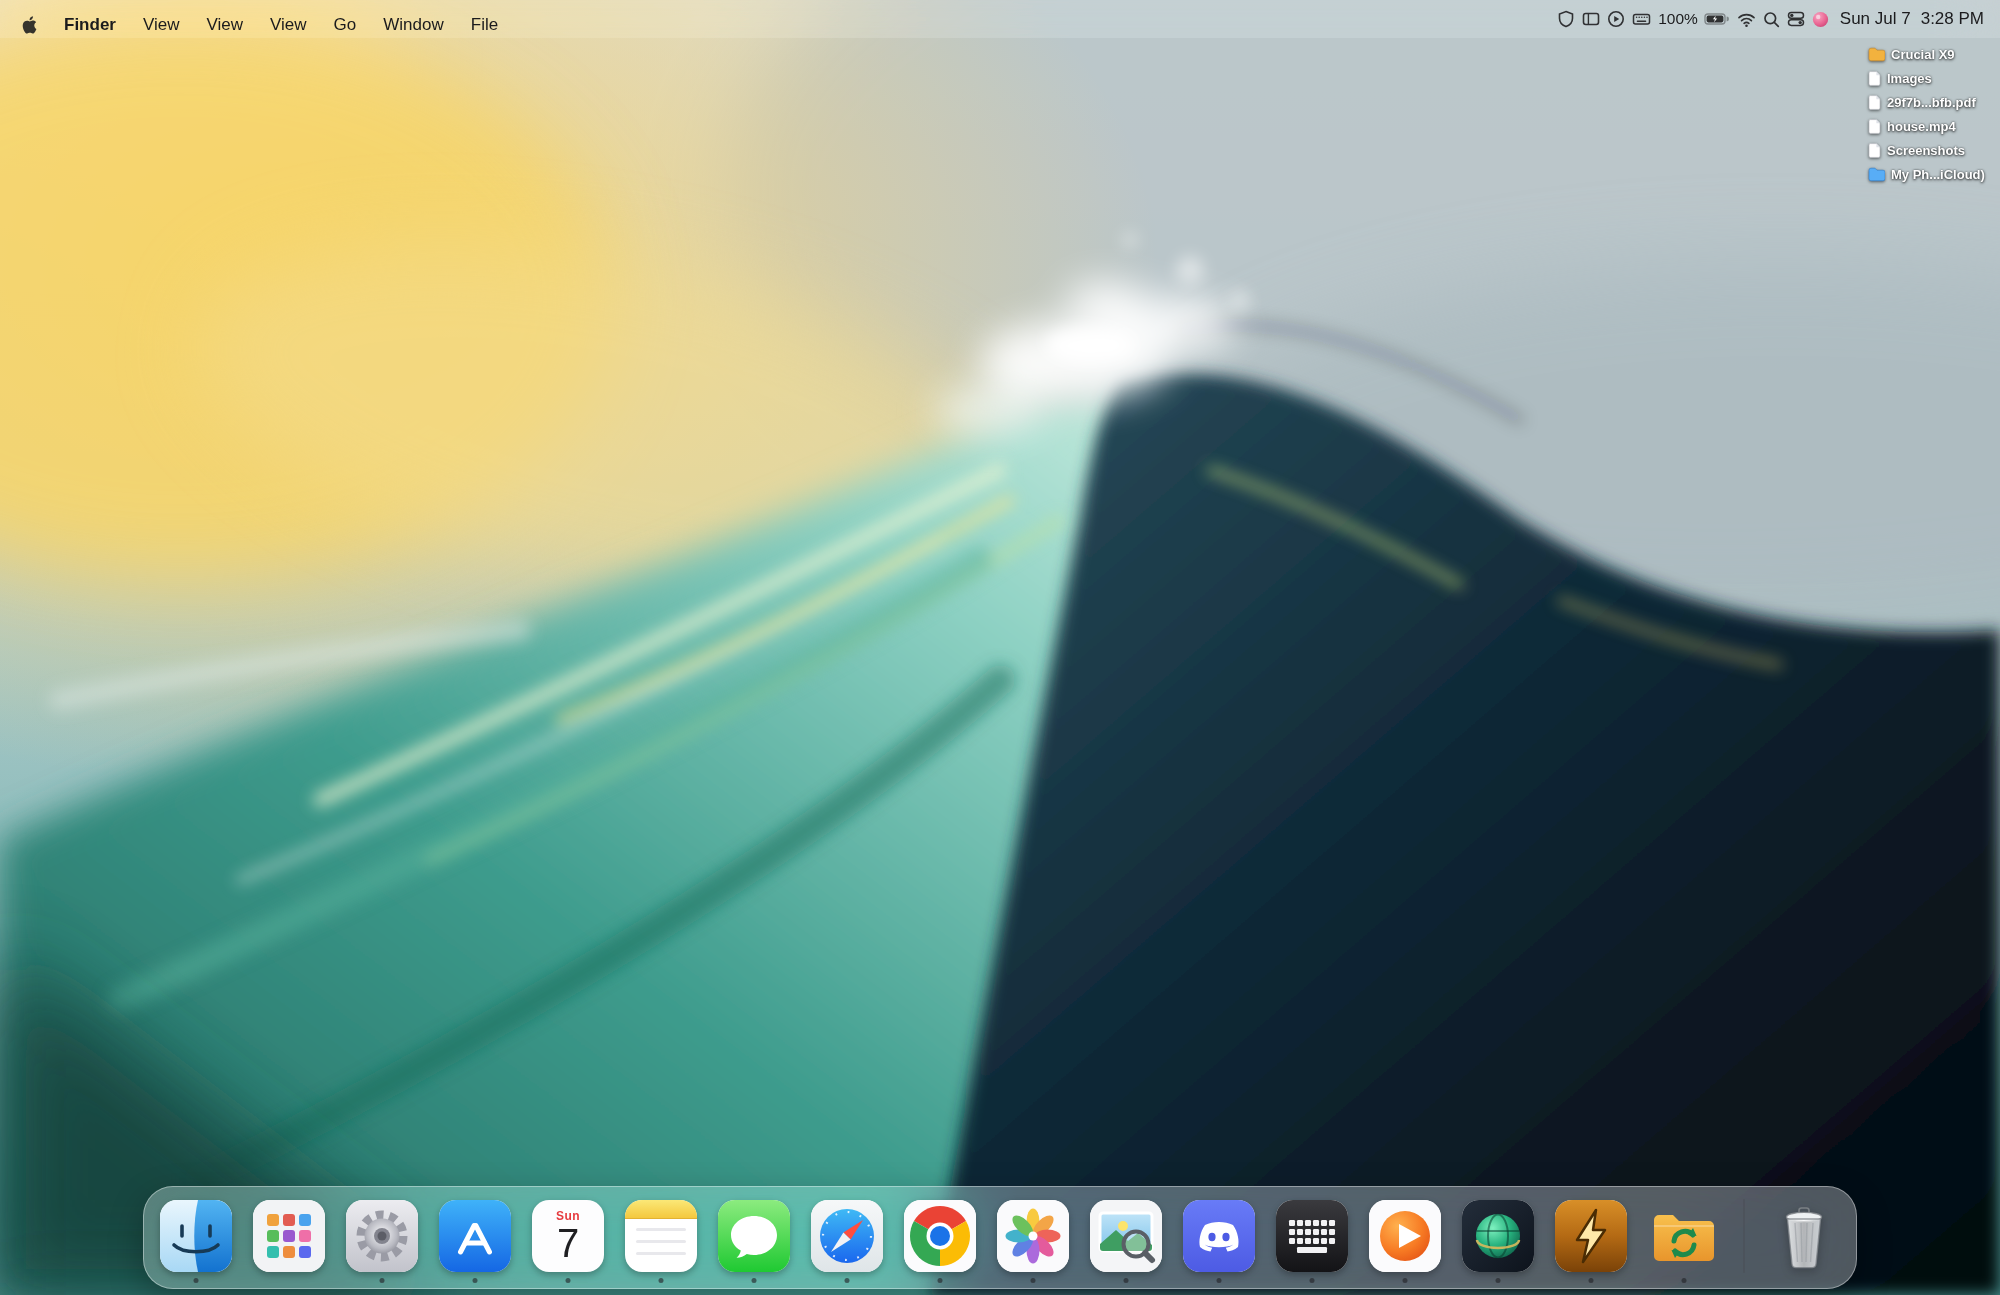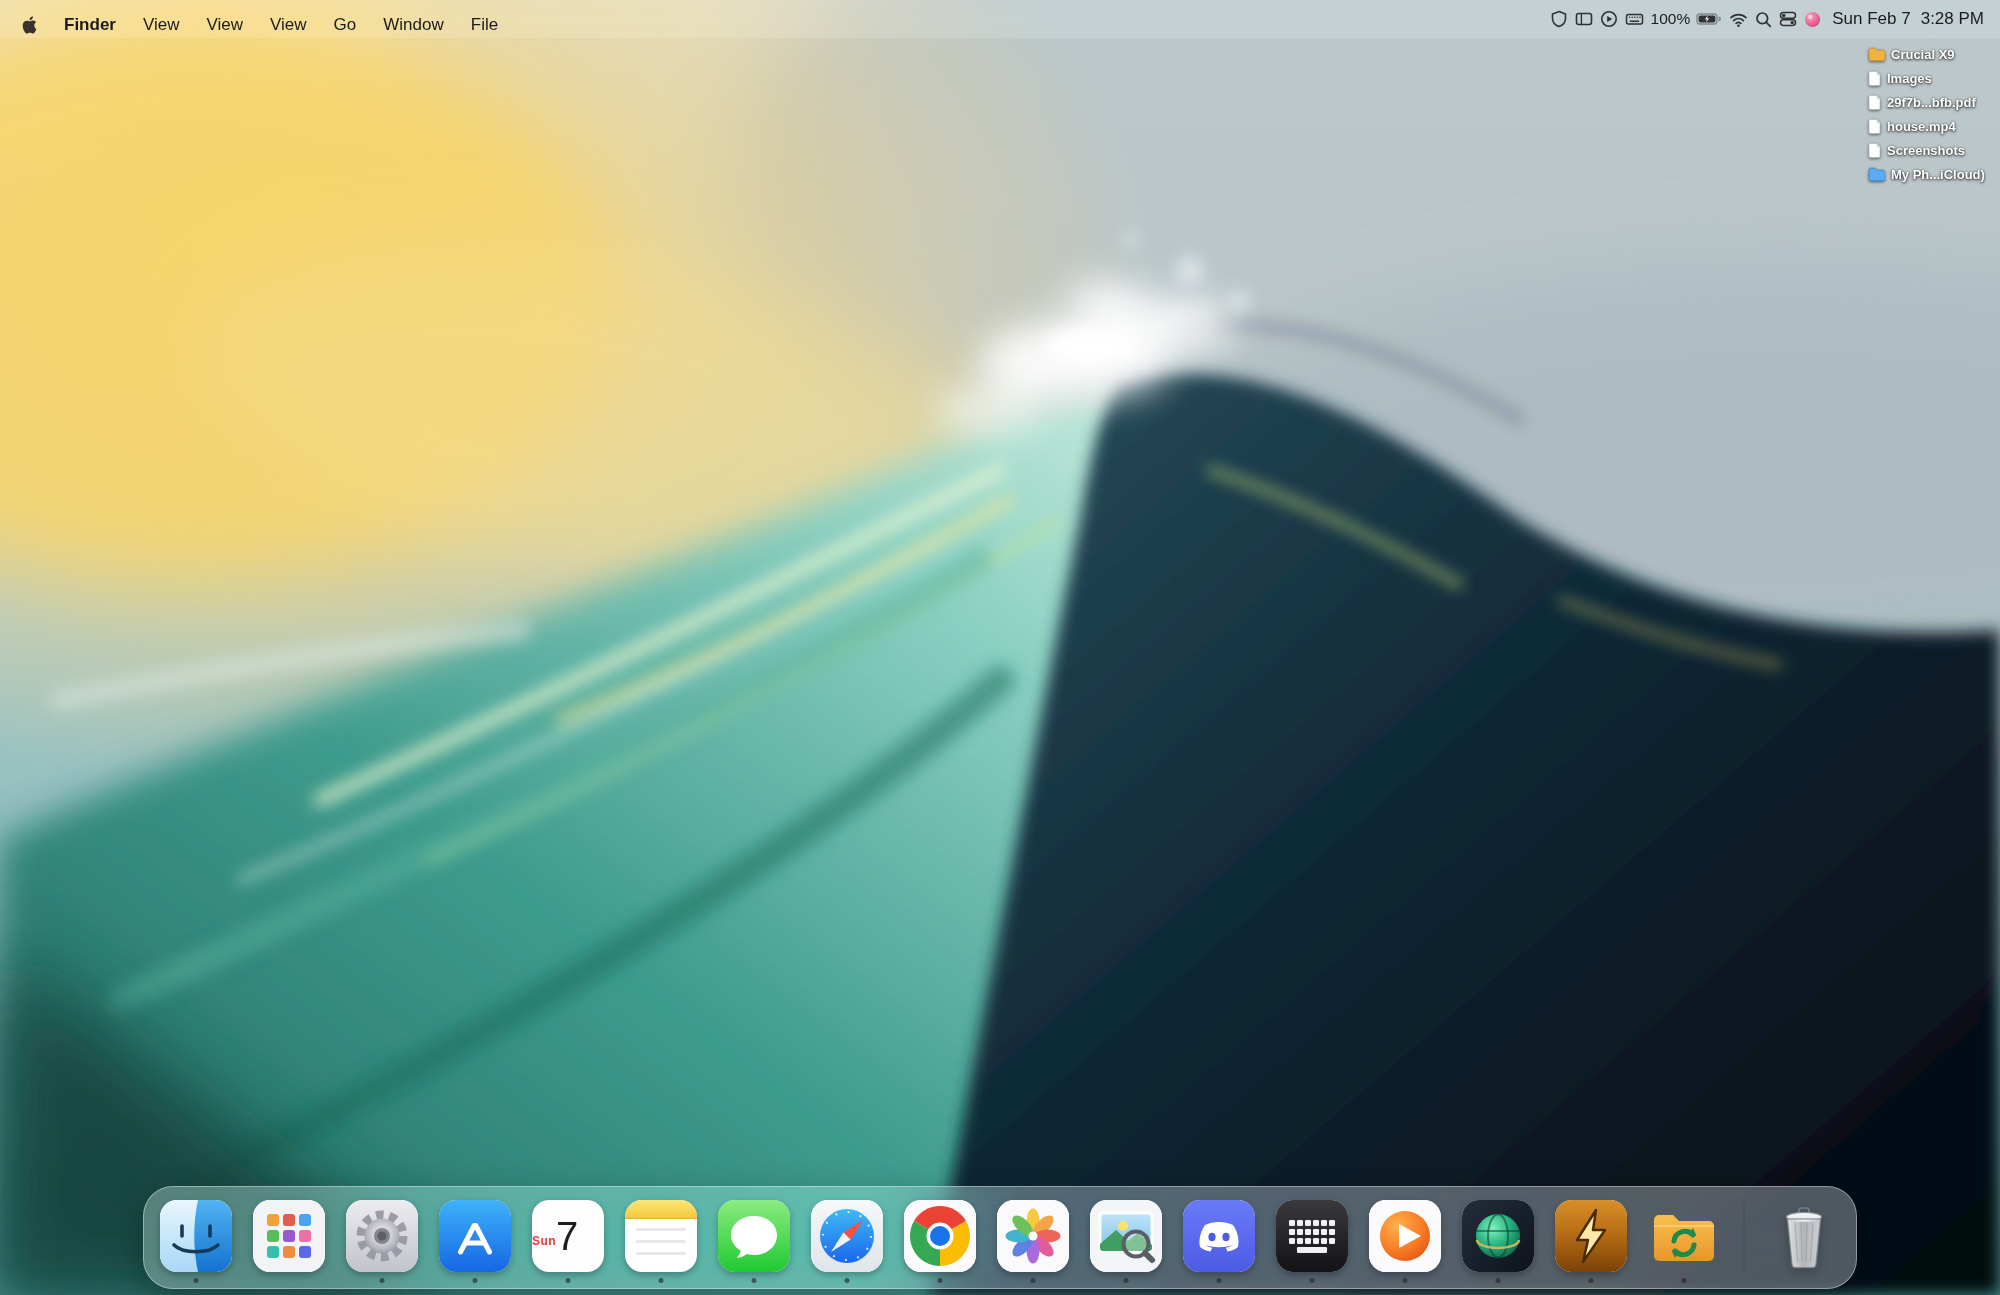--- a/index.html
+++ b/index.html
@@ -56,21 +56,21 @@
   .tile svg{display:block;width:72px;height:72px;}
   .tile-plain{width:72px;height:72px;position:relative;filter:drop-shadow(0 3px 5px rgba(0,0,0,0.3));}
   .tile-plain svg{display:block;width:72px;height:72px;}
   .dot{
     position:absolute;left:50%;bottom:-11px;transform:translateX(-50%);
     width:5px;height:5px;border-radius:50%;background:rgba(35,35,40,0.62);
   }
   .dock-sep{width:2px;height:74px;border-radius:1px;background:rgba(70,70,75,0.28);margin:0 2px;}
 
   
-  .cal{background:#fdfdfe;display:flex;flex-direction:row;align-items:center;}
+  .cal{background:#fdfdfe;display:flex;flex-direction:column;align-items:center;}
   .cal-wd{color:#e63b3f;font-size:12px;font-weight:700;margin-top:9px;letter-spacing:0.4px;}
   .cal-day{font-size:40px;font-weight:300;color:#1f1f22;line-height:1;margin-top:0;}
 
   
   .notes{background:#ffffff;display:block;}
   .notes-top{height:18px;background:linear-gradient(#fbe877,#f4c83e);border-bottom:1px solid #e2b232;}
   .notes-line{height:3px;background:#e8e8ec;margin:9px 11px 0;border-radius:2px;}
 </style>
 </head>
 <body>
@@ -240,21 +240,21 @@
               <stop offset="0" stop-color="#ff9fc0"></stop>
               <stop offset="0.6" stop-color="#ee5588"></stop>
               <stop offset="1" stop-color="#c42b62"></stop>
             </radialGradient>
           </defs>
           <circle cx="8.5" cy="8.5" r="7.6" fill="url(#avg)"></circle>
           <circle cx="6.2" cy="6" r="2.2" fill="#ffffff" opacity="0.55"></circle>
         </svg>
     </span>
     <span class="clock">
-      <span>Sun Feb 7</span>
+      <span>Sun Jul 7</span>
       <span>3:28 PM</span>
     </span>
   </div>
 </div>
 
 <div class="desk-icons">
   <div class="drow">
     <svg width="17" height="15" viewBox="0 0 17 15">
         <path d="M1 3.2 a2 2 0 0 1 2 -2 h4 l2 2 h6 a2 2 0 0 1 2 2 v6.6 a2 2 0 0 1 -2 2 H3 a2 2 0 0 1 -2 -2 Z" fill="#f2b23e" stroke="#c9882a" stroke-width="0.6"></path>
       </svg>

